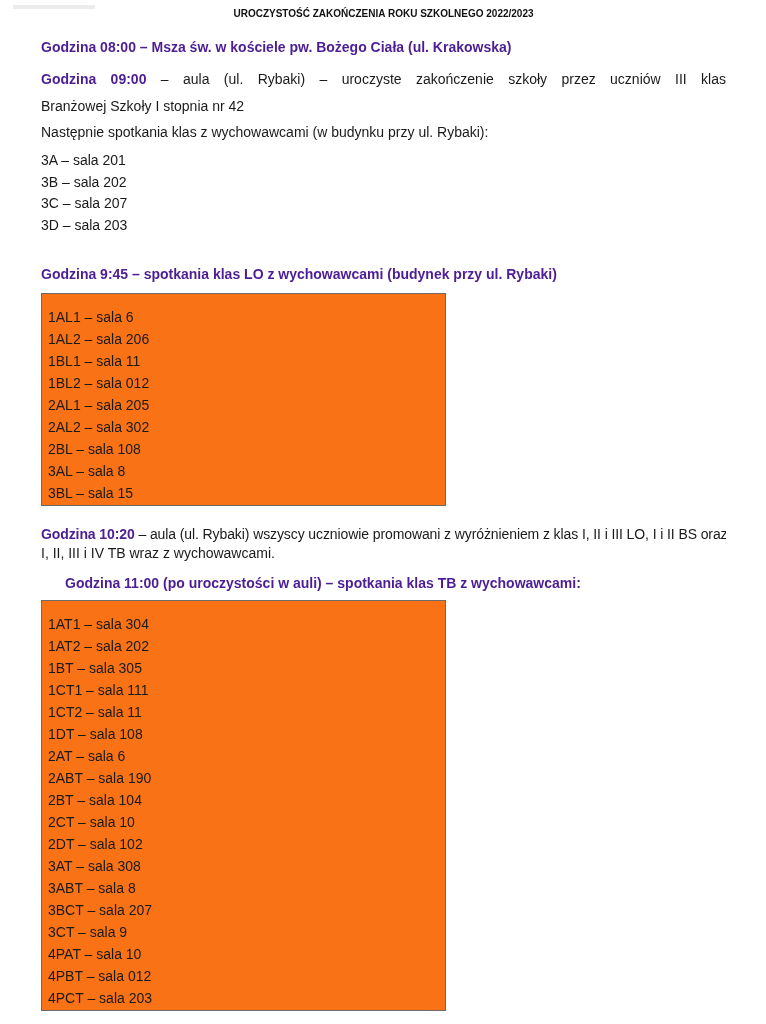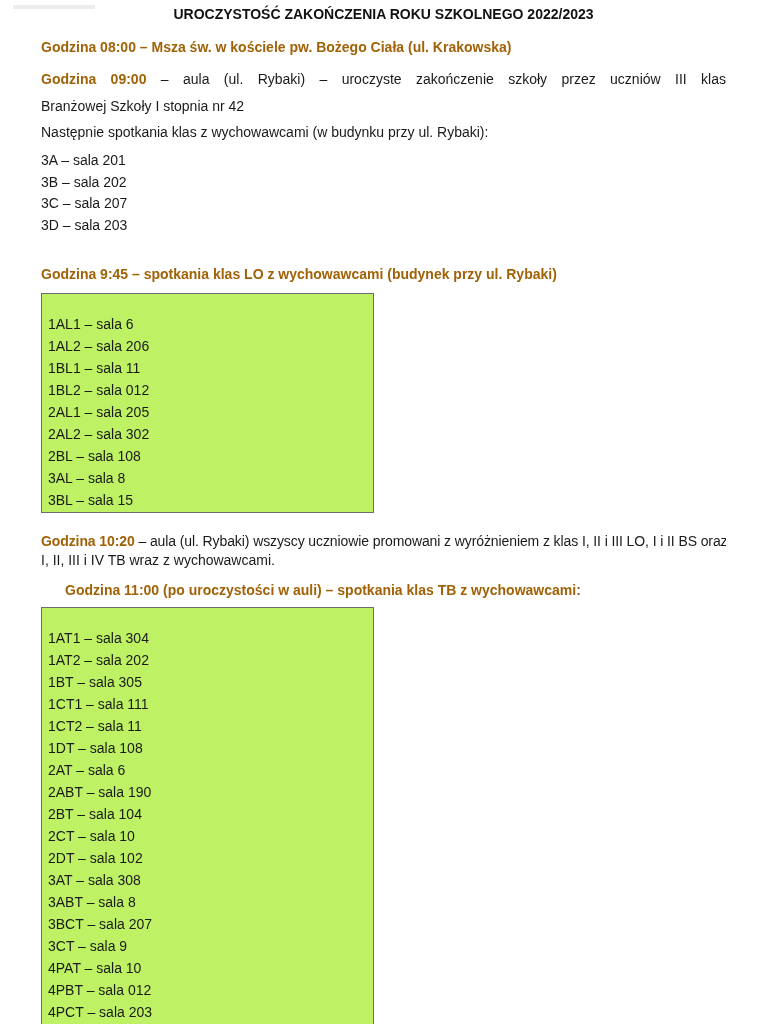--- a/index.html
+++ b/index.html
@@ -12,44 +12,44 @@
   }
   .page { position:relative; width:766px; height:1024px; padding:0 40px 0 41px; }
   .scan-artifact {
     position:absolute; left:13px; top:0; width:82px; height:4px;
     background:#ececec;
   }
   .title {
     margin-top:5px;
     text-align:center;
     font-weight:bold;
-    font-size:14px;
+    font-size:10px;
     line-height:18px;
     color:#111;
   }
   .line { line-height:18px; }
-  .bold { font-weight:bold; color:#a16207; }
+  .bold { font-weight:bold; color:#4c1d95; }
   .h0800 { margin-top:15px; }
   .jline {
     text-align:justify;
     text-align-last:justify;
     white-space:nowrap;
     overflow:hidden;
   }
   .p0900-l1 { margin-top:14px; }
   .p0900-l2 { margin-top:9px; }
   .nastepnie { margin-top:8px; }
   .plain-list { margin-top:9px; }
   .plain-list .row { line-height:21.7px; }
   .h0945 { margin-top:28px; }
   .room-box {
-    width:333px;
+    width:405px;
     border:1px solid #6b6b6b;
-    padding:19px 4px 1px 6px;
-    background:#bef264;
+    padding:12px 4px 1px 6px;
+    background:#f97316;
   }
   .room-box .row { line-height:22px; }
   .box1 { margin-top:10px; }
   .p1015-l1 { margin-top:19px; letter-spacing:-0.1px; }
   .p1015-l2 { margin-top:1px; }
   .h1100 { margin-top:12px;margin-left:24px; }
   .box2 { margin-top:8px; }
 </style>
 </head>
 <body>

